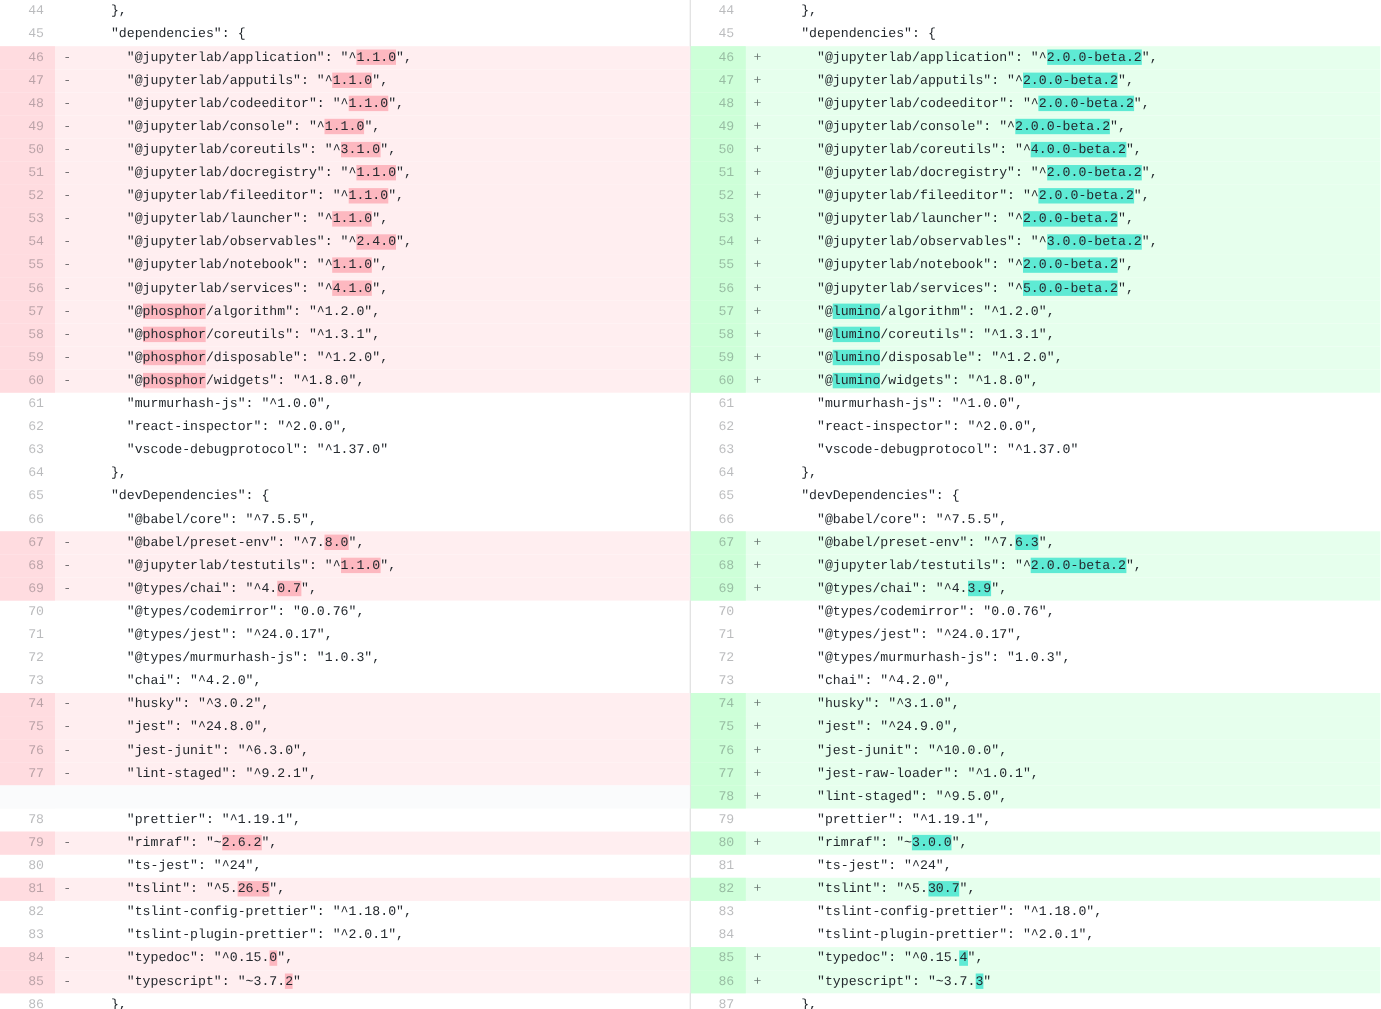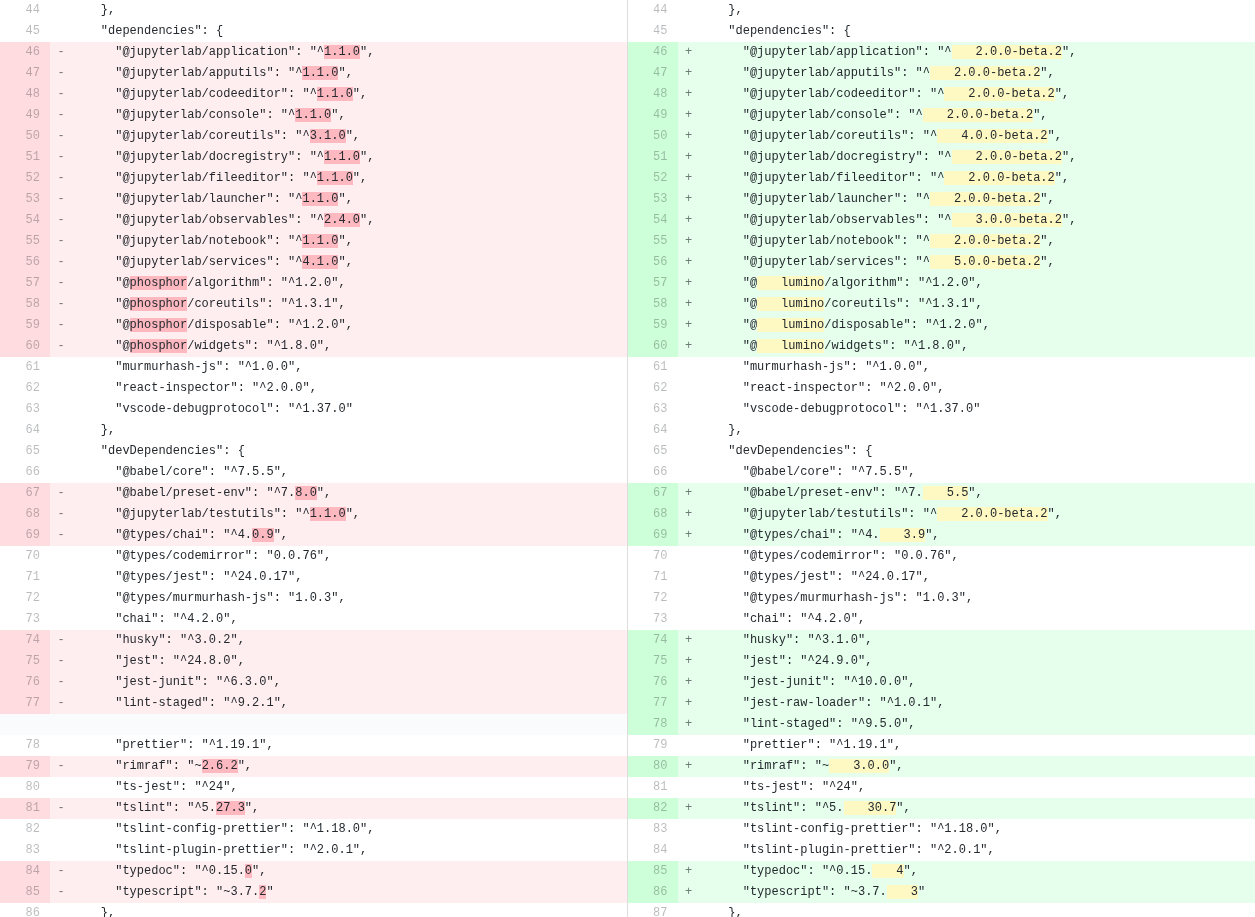--- a/index.html
+++ b/index.html
@@ -34,21 +34,21 @@
   padding-left: 0;
   overflow: hidden;
 }
 .row.del { background: #ffeef0; }
 .row.del .lineno { background: #ffdce0; }
 .row.add { background: #e6ffed; }
 .row.add .lineno { background: #cdffd8; }
 .row.empty { background: #fafbfc; }
 .row.empty .lineno { background: #fafbfc; }
 .hl-del { background: #fdb8c0; }
-.hl-add { background: #fef9c3; padding-left: 24px; }
+.hl-add { background: #5eead4; }
 </style>
 </head>
 <body>
 
 <div class="diff-container">
   <div class="side" id="left-side">
       <div class="row"><div class="lineno">44</div><div class="marker"></div><div class="code">    },</div></div>
       <div class="row"><div class="lineno">45</div><div class="marker"></div><div class="code">    "dependencies": {</div></div>
       <div class="row del"><div class="lineno">46</div><div class="marker">-</div><div class="code"><span>      "@jupyterlab/application": "^</span><span class="hl-del">1.1.0</span><span>",</span></div></div>
       <div class="row del"><div class="lineno">47</div><div class="marker">-</div><div class="code"><span>      "@jupyterlab/apputils": "^</span><span class="hl-del">1.1.0</span><span>",</span></div></div>
@@ -66,34 +66,34 @@
       <div class="row del"><div class="lineno">59</div><div class="marker">-</div><div class="code"><span>      "@</span><span class="hl-del">phosphor</span><span>/disposable": "^1.2.0",</span></div></div>
       <div class="row del"><div class="lineno">60</div><div class="marker">-</div><div class="code"><span>      "@</span><span class="hl-del">phosphor</span><span>/widgets": "^1.8.0",</span></div></div>
       <div class="row"><div class="lineno">61</div><div class="marker"></div><div class="code">      "murmurhash-js": "^1.0.0",</div></div>
       <div class="row"><div class="lineno">62</div><div class="marker"></div><div class="code">      "react-inspector": "^2.0.0",</div></div>
       <div class="row"><div class="lineno">63</div><div class="marker"></div><div class="code">      "vscode-debugprotocol": "^1.37.0"</div></div>
       <div class="row"><div class="lineno">64</div><div class="marker"></div><div class="code">    },</div></div>
       <div class="row"><div class="lineno">65</div><div class="marker"></div><div class="code">    "devDependencies": {</div></div>
       <div class="row"><div class="lineno">66</div><div class="marker"></div><div class="code">      "@babel/core": "^7.5.5",</div></div>
       <div class="row del"><div class="lineno">67</div><div class="marker">-</div><div class="code"><span>      "@babel/preset-env": "^7.</span><span class="hl-del">8.0</span><span>",</span></div></div>
       <div class="row del"><div class="lineno">68</div><div class="marker">-</div><div class="code"><span>      "@jupyterlab/testutils": "^</span><span class="hl-del">1.1.0</span><span>",</span></div></div>
-      <div class="row del"><div class="lineno">69</div><div class="marker">-</div><div class="code"><span>      "@types/chai": "^4.</span><span class="hl-del">0.9</span><span>",</span></div></div>
+      <div class="row del"><div class="lineno">69</div><div class="marker">-</div><div class="code"><span>      "@types/chai": "^4.</span><span class="hl-del">0.7</span><span>",</span></div></div>
       <div class="row"><div class="lineno">70</div><div class="marker"></div><div class="code">      "@types/codemirror": "0.0.76",</div></div>
       <div class="row"><div class="lineno">71</div><div class="marker"></div><div class="code">      "@types/jest": "^24.0.17",</div></div>
       <div class="row"><div class="lineno">72</div><div class="marker"></div><div class="code">      "@types/murmurhash-js": "1.0.3",</div></div>
       <div class="row"><div class="lineno">73</div><div class="marker"></div><div class="code">      "chai": "^4.2.0",</div></div>
       <div class="row del"><div class="lineno">74</div><div class="marker">-</div><div class="code">      "husky": "^3.0.2",</div></div>
       <div class="row del"><div class="lineno">75</div><div class="marker">-</div><div class="code">      "jest": "^24.8.0",</div></div>
       <div class="row del"><div class="lineno">76</div><div class="marker">-</div><div class="code">      "jest-junit": "^6.3.0",</div></div>
       <div class="row del"><div class="lineno">77</div><div class="marker">-</div><div class="code">      "lint-staged": "^9.2.1",</div></div>
       <div class="row empty"><div class="lineno"></div><div class="marker"></div><div class="code"></div></div>
       <div class="row"><div class="lineno">78</div><div class="marker"></div><div class="code">      "prettier": "^1.19.1",</div></div>
       <div class="row del"><div class="lineno">79</div><div class="marker">-</div><div class="code"><span>      "rimraf": "~</span><span class="hl-del">2.6.2</span><span>",</span></div></div>
       <div class="row"><div class="lineno">80</div><div class="marker"></div><div class="code">      "ts-jest": "^24",</div></div>
-      <div class="row del"><div class="lineno">81</div><div class="marker">-</div><div class="code"><span>      "tslint": "^5.</span><span class="hl-del">27.3</span><span>",</span></div></div>
+      <div class="row del"><div class="lineno">81</div><div class="marker">-</div><div class="code"><span>      "tslint": "^5.</span><span class="hl-del">26.5</span><span>",</span></div></div>
       <div class="row"><div class="lineno">82</div><div class="marker"></div><div class="code">      "tslint-config-prettier": "^1.18.0",</div></div>
       <div class="row"><div class="lineno">83</div><div class="marker"></div><div class="code">      "tslint-plugin-prettier": "^2.0.1",</div></div>
       <div class="row del"><div class="lineno">84</div><div class="marker">-</div><div class="code"><span>      "typedoc": "^0.15.</span><span class="hl-del">0</span><span>",</span></div></div>
       <div class="row del"><div class="lineno">85</div><div class="marker">-</div><div class="code"><span>      "typescript": "~3.7.</span><span class="hl-del">2</span><span>"</span></div></div>
       <div class="row"><div class="lineno">86</div><div class="marker"></div><div class="code">    },</div></div>
     </div>
   <div class="side" id="right-side">
       <div class="row"><div class="lineno">44</div><div class="marker"></div><div class="code">    },</div></div>
       <div class="row"><div class="lineno">45</div><div class="marker"></div><div class="code">    "dependencies": {</div></div>
       <div class="row add"><div class="lineno">46</div><div class="marker">+</div><div class="code"><span>      "@jupyterlab/application": "^</span><span class="hl-add">2.0.0-beta.2</span><span>",</span></div></div>
@@ -110,21 +110,21 @@
       <div class="row add"><div class="lineno">57</div><div class="marker">+</div><div class="code"><span>      "@</span><span class="hl-add">lumino</span><span>/algorithm": "^1.2.0",</span></div></div>
       <div class="row add"><div class="lineno">58</div><div class="marker">+</div><div class="code"><span>      "@</span><span class="hl-add">lumino</span><span>/coreutils": "^1.3.1",</span></div></div>
       <div class="row add"><div class="lineno">59</div><div class="marker">+</div><div class="code"><span>      "@</span><span class="hl-add">lumino</span><span>/disposable": "^1.2.0",</span></div></div>
       <div class="row add"><div class="lineno">60</div><div class="marker">+</div><div class="code"><span>      "@</span><span class="hl-add">lumino</span><span>/widgets": "^1.8.0",</span></div></div>
       <div class="row"><div class="lineno">61</div><div class="marker"></div><div class="code">      "murmurhash-js": "^1.0.0",</div></div>
       <div class="row"><div class="lineno">62</div><div class="marker"></div><div class="code">      "react-inspector": "^2.0.0",</div></div>
       <div class="row"><div class="lineno">63</div><div class="marker"></div><div class="code">      "vscode-debugprotocol": "^1.37.0"</div></div>
       <div class="row"><div class="lineno">64</div><div class="marker"></div><div class="code">    },</div></div>
       <div class="row"><div class="lineno">65</div><div class="marker"></div><div class="code">    "devDependencies": {</div></div>
       <div class="row"><div class="lineno">66</div><div class="marker"></div><div class="code">      "@babel/core": "^7.5.5",</div></div>
-      <div class="row add"><div class="lineno">67</div><div class="marker">+</div><div class="code"><span>      "@babel/preset-env": "^7.</span><span class="hl-add">5.5</span><span>",</span></div></div>
+      <div class="row add"><div class="lineno">67</div><div class="marker">+</div><div class="code"><span>      "@babel/preset-env": "^7.</span><span class="hl-add">6.3</span><span>",</span></div></div>
       <div class="row add"><div class="lineno">68</div><div class="marker">+</div><div class="code"><span>      "@jupyterlab/testutils": "^</span><span class="hl-add">2.0.0-beta.2</span><span>",</span></div></div>
       <div class="row add"><div class="lineno">69</div><div class="marker">+</div><div class="code"><span>      "@types/chai": "^4.</span><span class="hl-add">3.9</span><span>",</span></div></div>
       <div class="row"><div class="lineno">70</div><div class="marker"></div><div class="code">      "@types/codemirror": "0.0.76",</div></div>
       <div class="row"><div class="lineno">71</div><div class="marker"></div><div class="code">      "@types/jest": "^24.0.17",</div></div>
       <div class="row"><div class="lineno">72</div><div class="marker"></div><div class="code">      "@types/murmurhash-js": "1.0.3",</div></div>
       <div class="row"><div class="lineno">73</div><div class="marker"></div><div class="code">      "chai": "^4.2.0",</div></div>
       <div class="row add"><div class="lineno">74</div><div class="marker">+</div><div class="code">      "husky": "^3.1.0",</div></div>
       <div class="row add"><div class="lineno">75</div><div class="marker">+</div><div class="code">      "jest": "^24.9.0",</div></div>
       <div class="row add"><div class="lineno">76</div><div class="marker">+</div><div class="code">      "jest-junit": "^10.0.0",</div></div>
       <div class="row add"><div class="lineno">77</div><div class="marker">+</div><div class="code">      "jest-raw-loader": "^1.0.1",</div></div>

